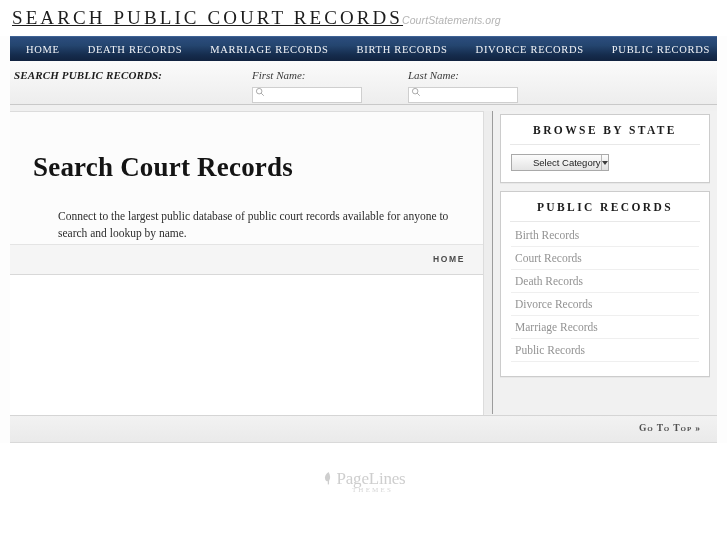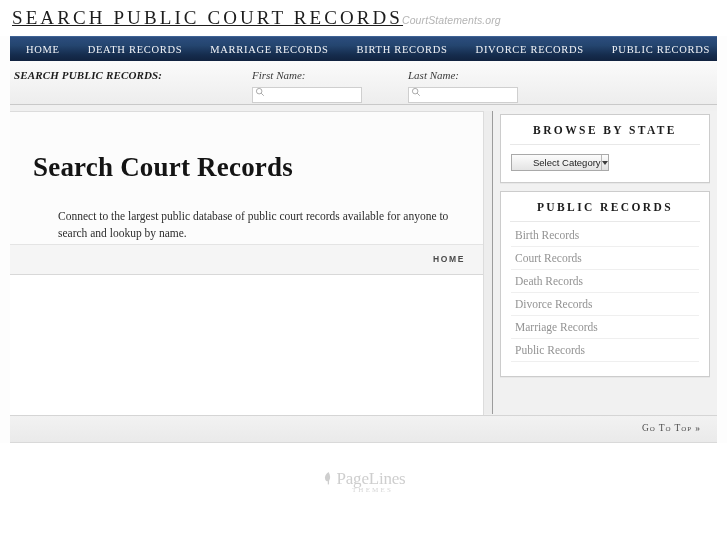--- a/index.html
+++ b/index.html
@@ -389,20 +389,21 @@
   #go-to-top {
     position: absolute;
     right: 16px;
     top: 7px;
     font-family: "Liberation Serif", serif;
     font-size: 9.5px;
     font-variant: small-caps;
     letter-spacing: 0.9px;
     color: #4e4e4e;
     text-decoration: none;
+    font-weight: bold;
   }
 
   
   #brand-footer {
     position: absolute;
     left: 0;
     top: 443px;
     width: 727px;
     height: 102px;
     background: #ffffff;

